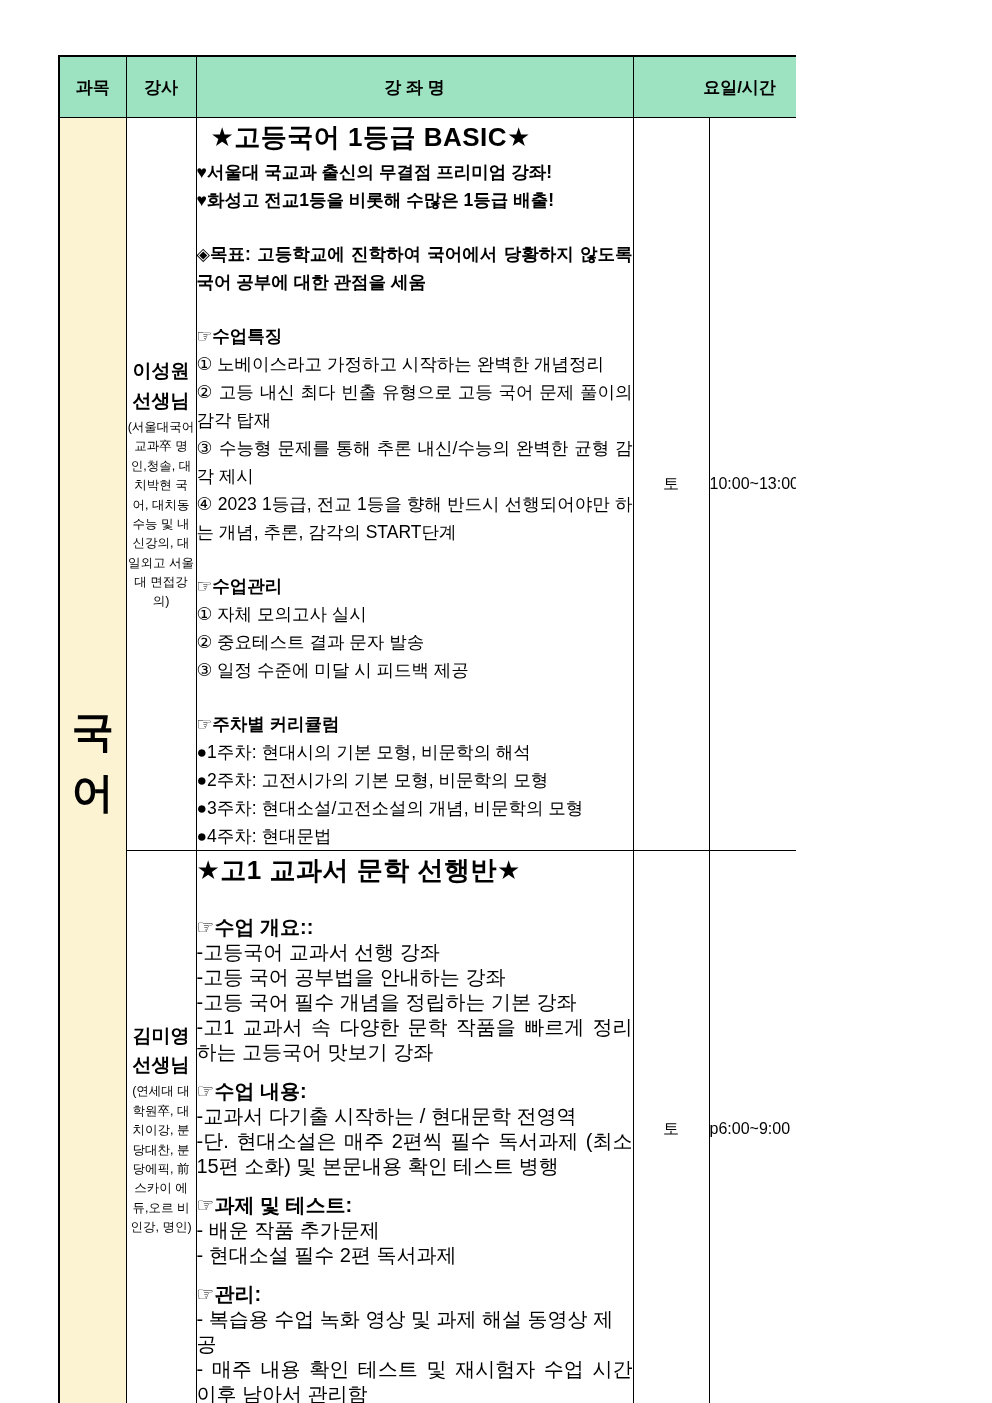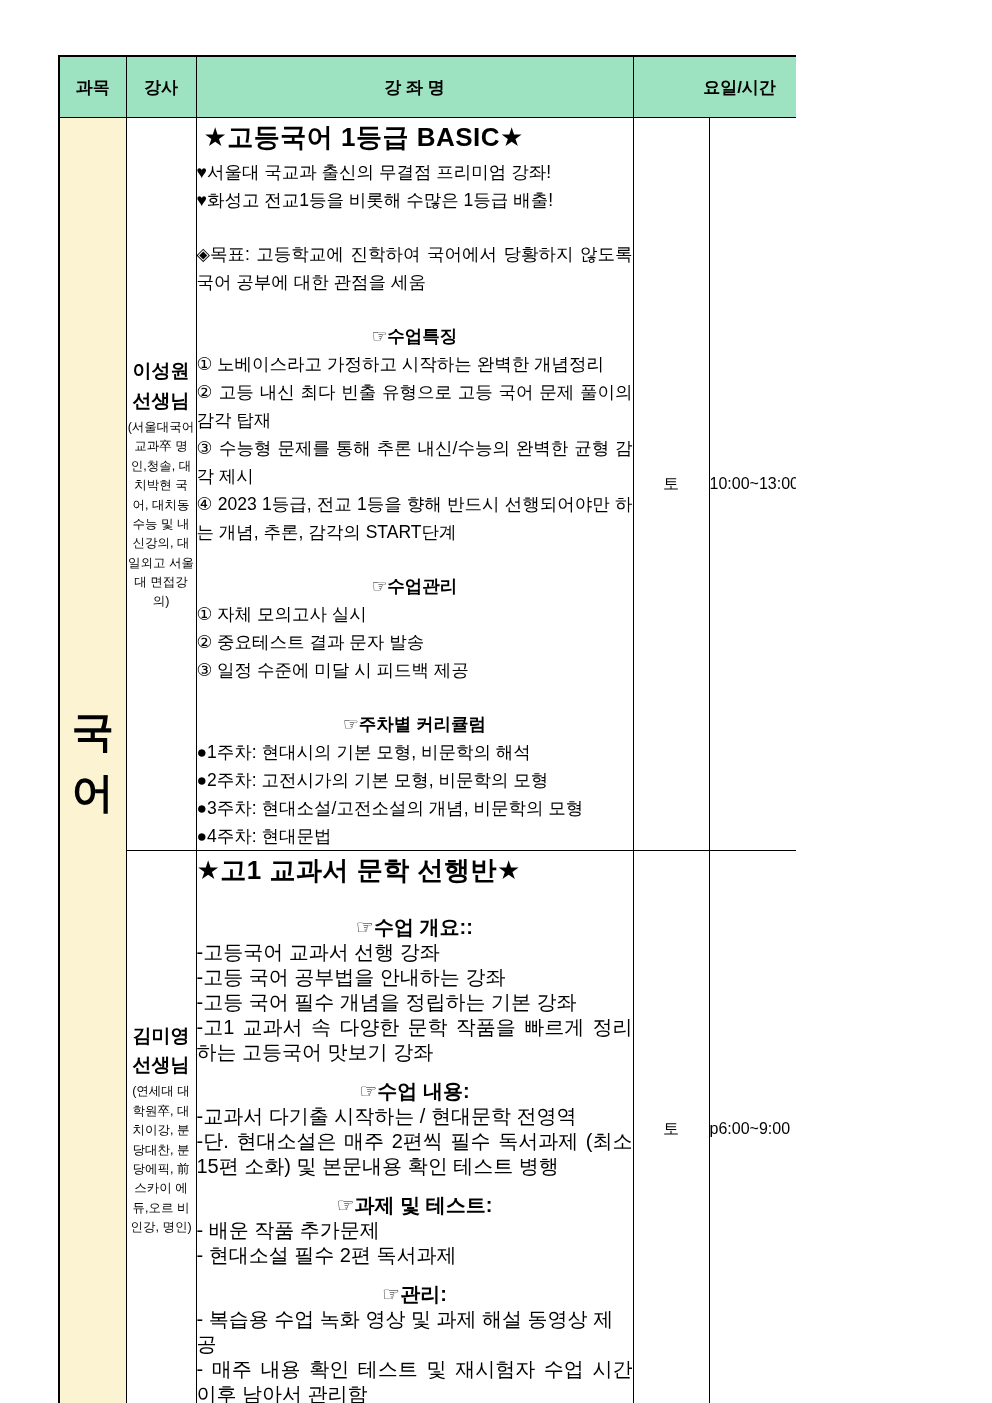--- a/index.html
+++ b/index.html
@@ -73,27 +73,27 @@
     vertical-align: top;
     padding: 4px 10px 6px 12px;
     background: #fff;
   }
   .course-title {
     font-size: 26px;
     font-weight: bold;
     line-height: 38px;
     letter-spacing: 0.5px;
   }
-  .course-title.t1 { padding-left: 7px; margin-bottom: 2px; }
+  .course-title.t1 { padding-left: 14px; margin-bottom: 2px; }
   .course-title.t2 { margin-bottom: 26px; }
 
   .c1 .line, .c1 .para, .c1 .heading { font-size: 17.5px; line-height: 28px; }
   .c2 .line, .c2 .para, .c2 .heading { font-size: 20px;   line-height: 25px; }
-  .bold { font-weight: normal; }
-  .heading { font-weight: bold; text-align: center; }
+  .bold { font-weight: bold; }
+  .heading { font-weight: bold; }
   .justify { text-align: justify; word-break: break-all; }
   .gap  { height: 26px; }
   .gap-sm { height: 14px; }
 
   td.day-cell   { text-align: center; font-size: 16px; background: #fff; }
   td.time-cell  { font-size: 16px; background: #fff; }
   td.start-cell { text-align: right; font-size: 14px; line-height: 1.5; background: #e5e5e5; }
 </style>
 </head>
 <body>

